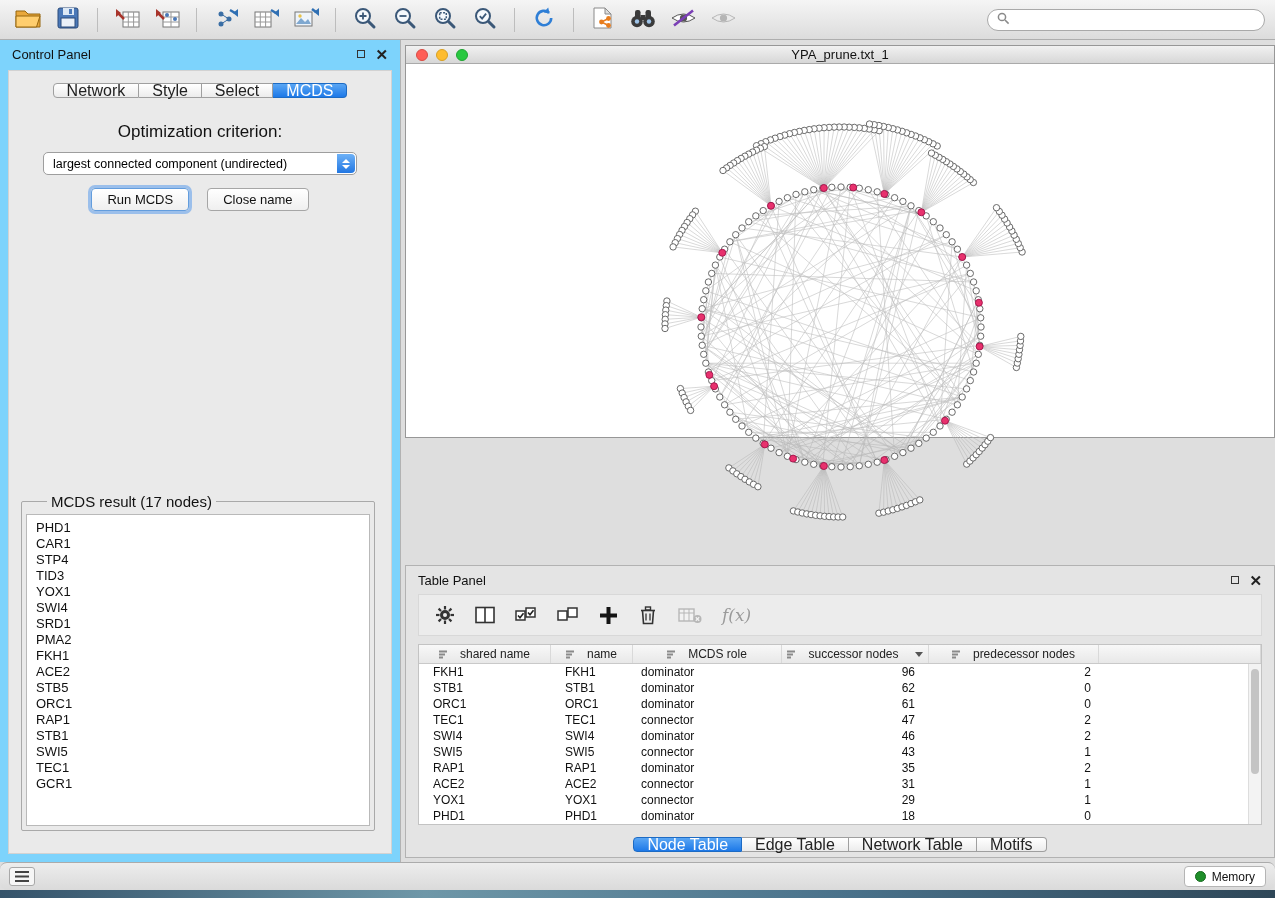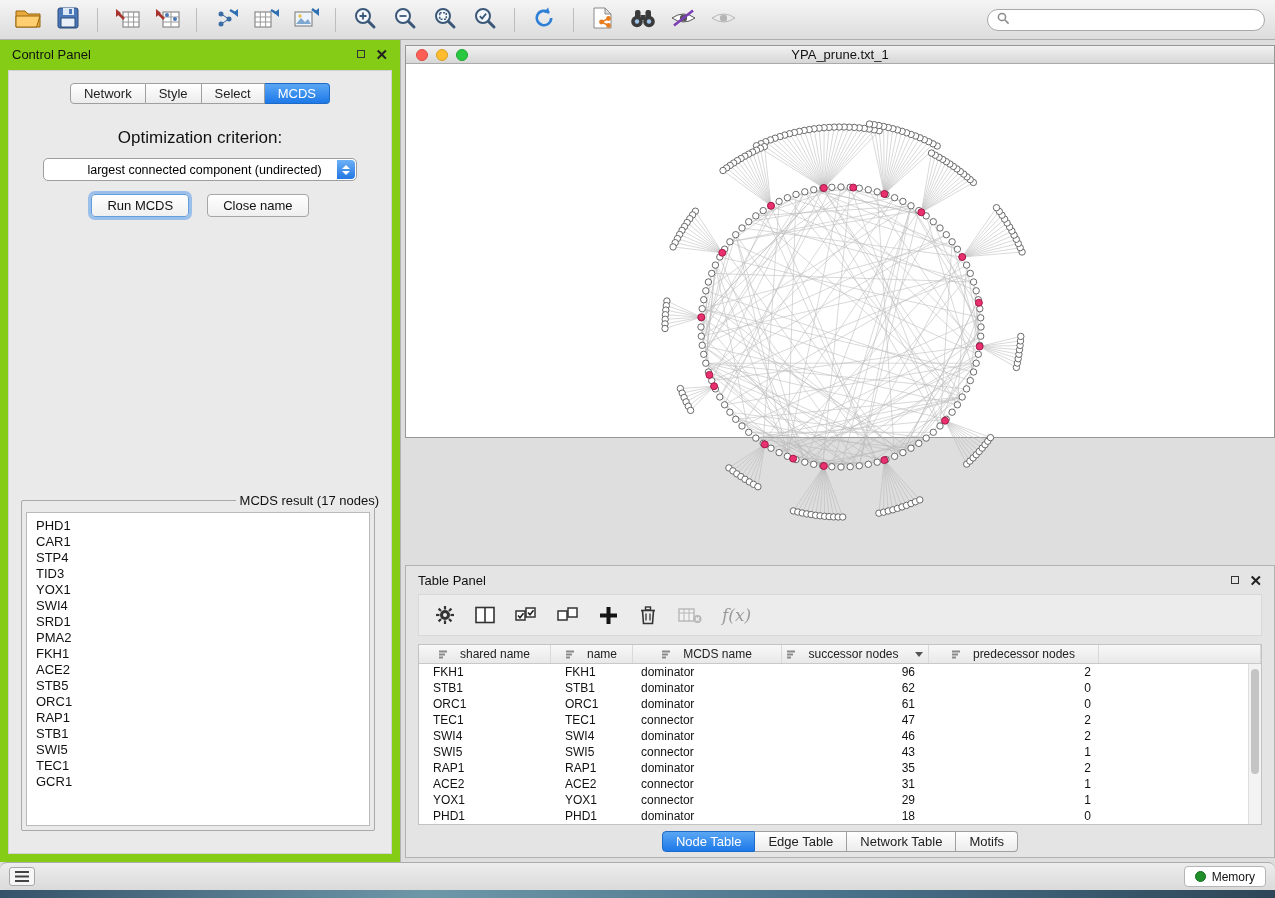--- a/index.html
+++ b/index.html
@@ -11,47 +11,47 @@
     background:linear-gradient(#f5f5f5,#dcdcdc);border-bottom:1px solid #aeaeae;
     display:flex;align-items:center;padding:0 10px;gap:4px;}
   .tbtn{width:36px;height:30px;display:flex;align-items:center;justify-content:center;border-radius:4px;flex:0 0 auto;}
   .tsep{width:1px;height:24px;background:#bdbdbd;margin:0 7px;flex:0 0 auto;}
   .search{margin-left:auto;width:278px;height:22px;border:1px solid #a9a9a9;border-radius:12px;
     background:#fff;display:flex;align-items:center;padding:0 9px;gap:6px;}
   .search input{border:none;outline:none;flex:1;font-size:12px;background:transparent;}
 
   
   .control-panel{position:absolute;left:0;top:40px;width:401px;height:822px;
-    background:#84cc16;border-right:1px solid #b2b2b2;}
+    background:#7dd3fc;border-right:1px solid #b2b2b2;}
   .panel-header{height:28px;display:flex;align-items:center;padding:0 12px;font-size:13px;color:#111;}
   .win-icons{margin-left:auto;display:flex;align-items:center;gap:10px;}
   .win-float{width:8px;height:8px;border:1.5px solid #333;display:inline-block;}
   .win-close{font-size:15px;font-weight:bold;color:#222;line-height:1;}
   .cp-inner{position:absolute;left:8px;right:8px;top:30px;bottom:8px;background:#eaeaea;border:1px solid #d2d2d2;}
   .tabbar{display:flex;justify-content:center;margin-top:12px;}
-  .tab{height:21px;padding:0 13px;font-size:13px;display:flex;align-items:center;color:#222;
+  .tab{height:15px;padding:0 13px;font-size:16px;display:flex;align-items:center;color:#222;
     background:linear-gradient(#ffffff,#ececec);border:1px solid #9f9f9f;border-left:none;}
   .tab:first-child{border-left:1px solid #9f9f9f;border-radius:4px 0 0 4px;}
   .tab:last-child{border-radius:0 4px 4px 0;}
   .tab.active{background:linear-gradient(#5aa6f4,#1d79e8);color:#fff;border-color:#1d6bc4;}
   .opt-label{text-align:center;margin-top:24px;font-size:17px;color:#111;}
   .dropdown{margin:10px auto 0;width:314px;height:23px;background:#fff;border:1px solid #9e9e9e;border-radius:5px;
-    display:flex;align-items:center;padding-left:9px;font-size:12.5px;position:relative;justify-content:center;}
+    display:flex;align-items:center;padding-left:9px;font-size:12.5px;position:relative;}
   .dd-stepper{position:absolute;right:1px;top:1px;bottom:1px;width:18px;border-radius:0 4px 4px 0;
     background:linear-gradient(#6db1f7,#2277e2);display:flex;flex-direction:column;align-items:center;justify-content:center;gap:2px;}
   .dd-stepper i{display:block;width:0;height:0;border-left:4px solid transparent;border-right:4px solid transparent;}
   .dd-stepper .up{border-bottom:4px solid #fff;}
   .dd-stepper .dn{border-top:4px solid #fff;}
   .btn-row{display:flex;justify-content:center;gap:18px;margin-top:13px;}
   .btn{height:23px;padding:0 15px;font-size:13px;color:#111;background:linear-gradient(#ffffff,#efefef);
     border:1px solid #a6a6a6;border-radius:4px;}
   .btn.focus{box-shadow:0 0 0 3px rgba(90,155,235,.55);border-color:#639ddd;}
   fieldset.result-box{position:absolute;left:12px;right:16px;top:422px;bottom:22px;
     border:1px solid #a9a9a9;border-radius:2px;padding:4px;}
-  fieldset.result-box legend{font-size:13px;color:#111;padding:0 4px;margin-left:13px;text-align:right;}
+  fieldset.result-box legend{font-size:15px;color:#111;padding:0 4px;margin-left:21px;}
   .result-list{position:absolute;left:4px;right:4px;top:4px;bottom:4px;background:#fff;
     border:1px solid #b9b9b9;padding:5px 0 0 9px;font-size:13px;line-height:16px;color:#111;overflow:hidden;}
 
   
   .network-window{position:absolute;left:405px;top:45px;width:870px;height:393px;
     background:#fff;border:1px solid #979797;}
   .net-titlebar{height:18px;background:linear-gradient(#f1f1f1,#d7d7d7);border-bottom:1px solid #aaa;
     display:flex;align-items:center;justify-content:center;font-size:13px;color:#111;position:relative;}
   .lights{position:absolute;left:10px;top:3px;display:flex;gap:8px;}
   .light{width:12px;height:12px;border-radius:50%;}
@@ -980,21 +980,21 @@
             <rect x="0" y="6.5" width="4" height="2" fill="#8a8a8a"></rect>
           </svg>
           <span>name</span>
         </div>
         <div class="th">
           <svg width="9" height="9">
             <rect x="0" y="0.5" width="8" height="2" fill="#8a8a8a"></rect>
             <rect x="0" y="3.5" width="6" height="2" fill="#8a8a8a"></rect>
             <rect x="0" y="6.5" width="4" height="2" fill="#8a8a8a"></rect>
           </svg>
-          <span>MCDS name</span>
+          <span>MCDS role</span>
         </div>
         <div class="th">
           <svg width="9" height="9">
             <rect x="0" y="0.5" width="8" height="2" fill="#8a8a8a"></rect>
             <rect x="0" y="3.5" width="6" height="2" fill="#8a8a8a"></rect>
             <rect x="0" y="6.5" width="4" height="2" fill="#8a8a8a"></rect>
           </svg>
           <span>successor nodes</span>
           <span class="hdr-caret"></span>
         </div>

